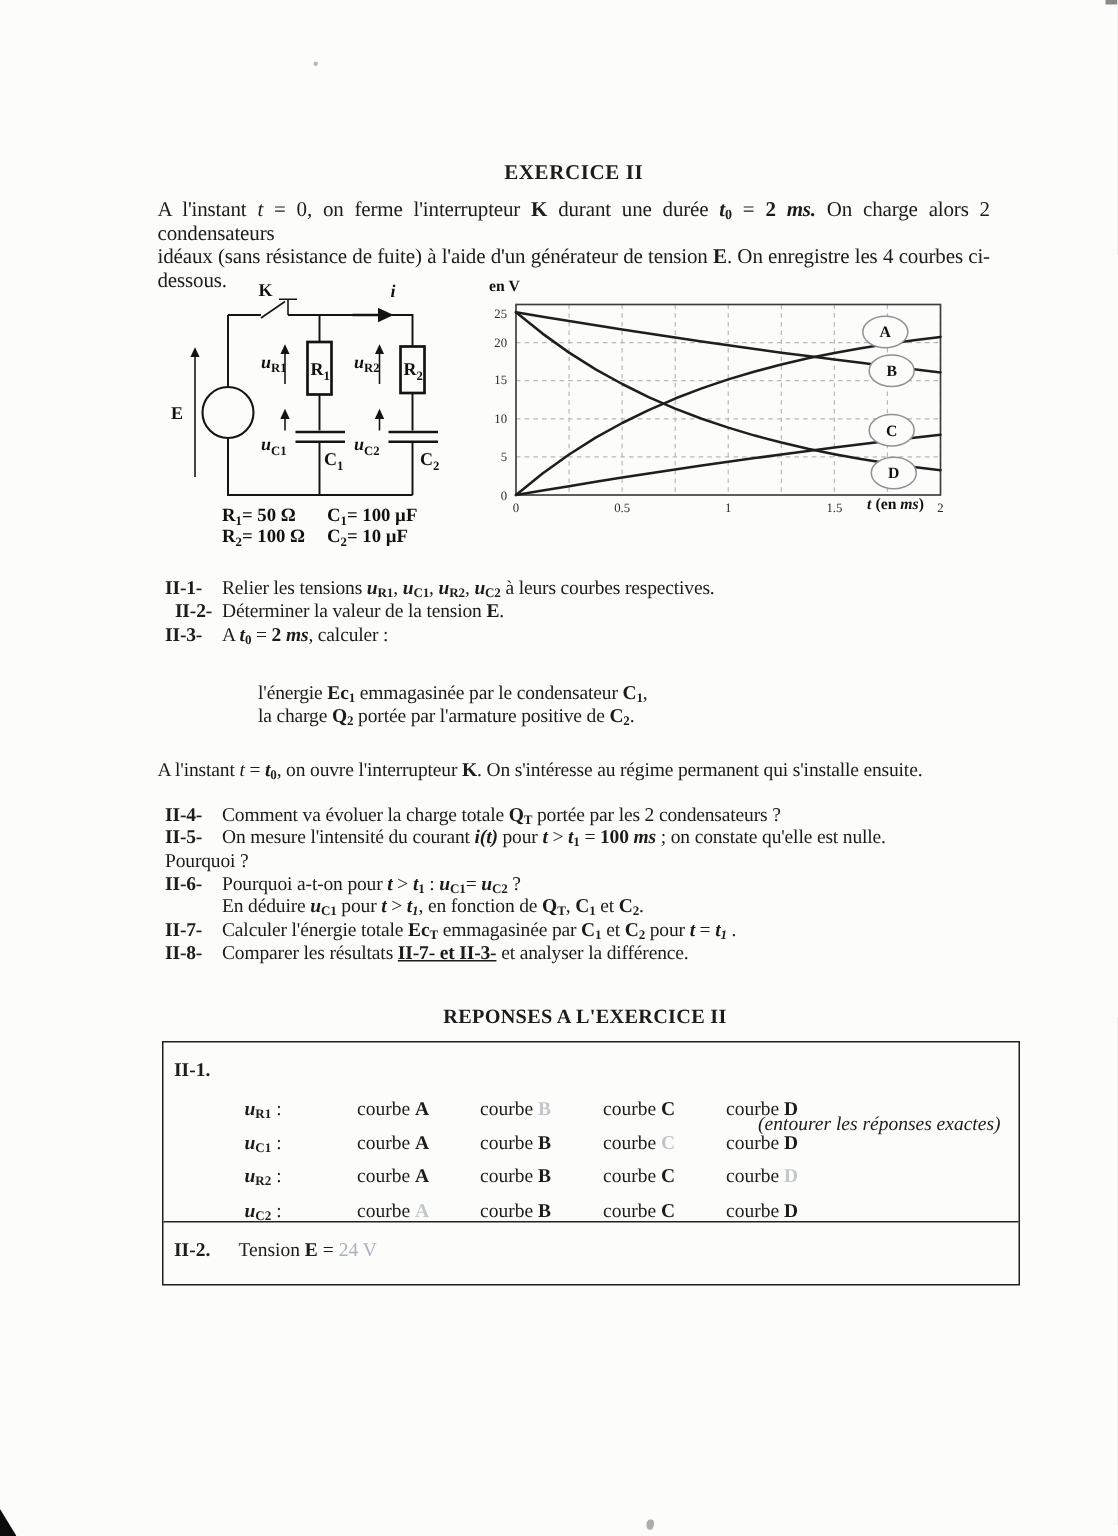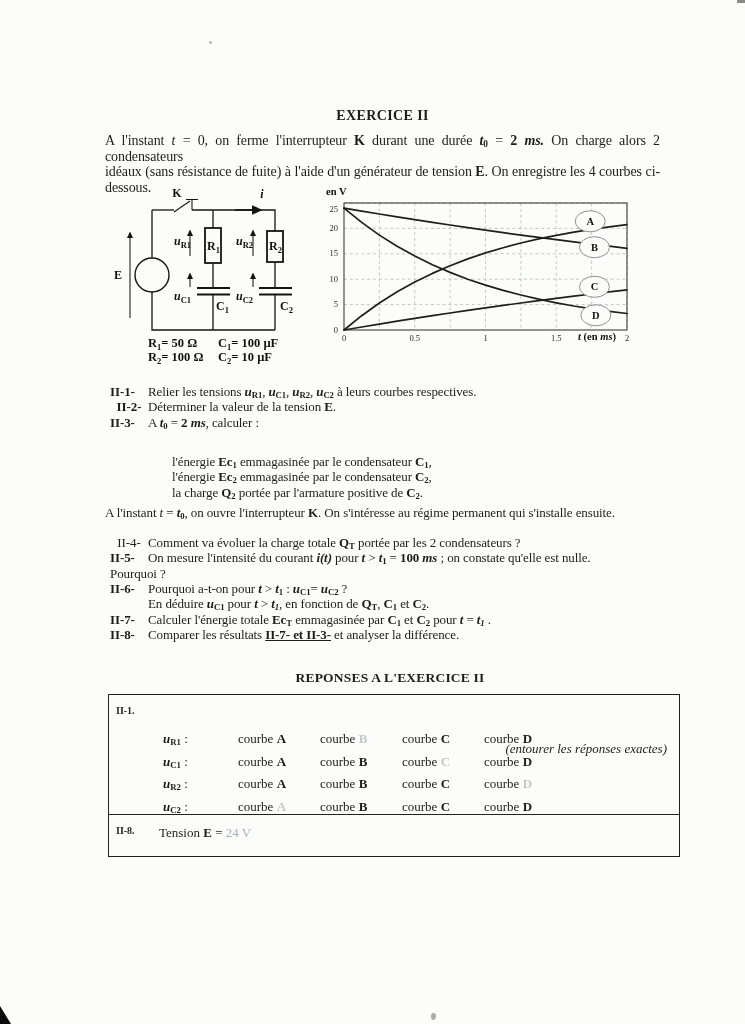--- a/index.html
+++ b/index.html
@@ -14,21 +14,21 @@
   .lt2{color:#a9b2bc;}
   .qlab{display:inline-block;width:38px;font-weight:700;}
   .trow{line-height:15.35px;min-height:15.35px;font-size:13px;letter-spacing:-0.1px;}
   
   .ansbox{border:1.6px solid #1f1f1f;background:transparent;}
   .arow{position:absolute;height:18px;font-size:13px;}
   .avar{position:absolute;left:54px;top:0;}
   .acell{position:absolute;top:0;white-space:nowrap;}
   .adivider{position:absolute;left:0;right:0;border-top:1.4px solid #222;}
   .note-italic{font-style:italic;font-size:13px;}
-  .blab{font-weight:700;font-size:10px;text-align:right;}
+  .blab{font-weight:700;font-size:13px;text-align:right;}
   
   .grid{stroke:#b4bcb2;stroke-width:0.8;stroke-dasharray:3,2.8;}
   .axbox{fill:none;stroke:#3c3c3c;stroke-width:1.1;}
   .curve{fill:none;stroke:#1e1e1e;stroke-width:1.7;stroke-linejoin:round;stroke-linecap:round;}
   .cl-ell{fill:#fcfcfb;stroke:#8d9296;stroke-width:1;}
   .cl-txt{font:700 10.5px "Liberation Serif",serif;text-anchor:middle;fill:#111;}
   .tick{position:absolute;font-size:8.5px;color:#2a2a2a;line-height:9px;}
   .axtitle{position:absolute;font-size:10.5px;line-height:11px;color:#111;}
   
   .wire{stroke:#141414;stroke-width:1.3;fill:none;}
@@ -154,28 +154,27 @@
       <span class="tick" style="left: 155.5px; width: 20px; text-align: center; top: 148px;">1</span>
       <span class="tick" style="left: 226.25px; width: 20px; text-align: center; top: 148px;">1.5</span>
       <span class="tick" style="left: 297px; width: 20px; text-align: center; top: 148px;">2</span>
     </div>
 
   <div class="abs" style="left:110px;top:384px;width:585px;" id="q1">
       <div class="trow"><span class="qlab" style="font-weight: 700;">II-1-</span><span>Relier les tensions </span><span style="font-weight: 700; font-style: italic;">u</span><sub style="font-weight: 700;">R1</sub><span>, </span><span style="font-weight: 700; font-style: italic;">u</span><sub style="font-weight: 700;">C1</sub><span>, </span><span style="font-weight: 700; font-style: italic;">u</span><sub style="font-weight: 700;">R2</sub><span>, </span><span style="font-weight: 700; font-style: italic;">u</span><sub style="font-weight: 700;">C2</sub><span> à leurs courbes respectives.</span></div>
       <div class="trow"><span class="qlab" style="font-weight: 700; text-align: center;">II-2-</span><span>Déterminer la valeur de la tension </span><span style="font-weight: 700;">E</span><span>.</span></div>
       <div class="trow"><span class="qlab" style="font-weight: 700;">II-3-</span><span>A </span><span style="font-weight: 700; font-style: italic;">t</span><sub style="font-weight: 700;">0</sub><span> = </span><span style="font-weight: 700;">2 </span><span style="font-weight: 700; font-style: italic;">ms</span><span>, calculer :</span></div>
       <div class="trow" style="padding-left: 62px; margin-top: 24px;"><span>l'énergie </span><span style="font-weight: 700;">Ec</span><sub style="font-weight: 700;">1</sub><span> emmagasinée par le condensateur </span><span style="font-weight: 700;">C</span><sub style="font-weight: 700;">1</sub><span>,</span></div>
-      <div class="trow" style="padding-left: 62px;"><span>l'énergie </span><span style="font-weight: 700;">Ec</span><sub style="font-weight: 700;">2</sub><span> emmagasinée par le condensateur </span><span style="font-weight: 700;">C</span><sub style="font-weight: 700;">2</sub><span>,</span></div>
       <div class="trow" style="padding-left: 62px;"><span>la charge </span><span style="font-weight: 700;">Q</span><sub style="font-weight: 700;">2</sub><span> portée par l'armature positive de </span><span style="font-weight: 700;">C</span><sub style="font-weight: 700;">2</sub><span>.</span></div>
     </div>
 
   <div class="abs body-txt" style="left:105px;top:505px;width:575px;font-size:13px;"><span>A l'instant </span><span style="font-style: italic;">t</span><span> = </span><span style="font-weight: 700; font-style: italic;">t</span><sub style="font-weight: 700;">0</sub><span>, on ouvre l'interrupteur </span><span style="font-weight: 700;">K</span><span>. On s'intéresse au régime permanent qui s'installe ensuite.</span></div>
 
   <div class="abs" style="left:110px;top:535px;width:585px;" id="q2">
-      <div class="trow"><span class="qlab" style="font-weight: 400; text-align: center;">II-4-</span><span>Comment va évoluer la charge totale </span><span style="font-weight: 700;">Q</span><sub style="font-weight: 700;">T</sub><span> portée par les 2 condensateurs ?</span></div>
+      <div class="trow"><span class="qlab" style="font-weight: 700;">II-4-</span><span>Comment va évoluer la charge totale </span><span style="font-weight: 700;">Q</span><sub style="font-weight: 700;">T</sub><span> portée par les 2 condensateurs ?</span></div>
       <div class="trow"><span class="qlab" style="font-weight: 700;">II-5-</span><span>On mesure l'intensité du courant </span><span style="font-weight: 700; font-style: italic;">i(t)</span><span> pour </span><span style="font-weight: 700; font-style: italic;">t</span><span> &gt; </span><span style="font-weight: 700; font-style: italic;">t</span><sub style="font-weight: 700;">1</sub><span> = </span><span style="font-weight: 700;">100 </span><span style="font-weight: 700; font-style: italic;">ms</span><span> ; on constate qu'elle est nulle.</span></div>
       <div class="trow"><span>Pourquoi ?</span></div>
       <div class="trow"><span class="qlab" style="font-weight: 700;">II-6-</span><span>Pourquoi a-t-on pour </span><span style="font-weight: 700; font-style: italic;">t</span><span> &gt; </span><span style="font-weight: 700; font-style: italic;">t</span><sub style="font-weight: 700;">1</sub><span> : </span><span style="font-weight: 700; font-style: italic;">u</span><sub style="font-weight: 700;">C1</sub><span>= </span><span style="font-weight: 700; font-style: italic;">u</span><sub style="font-weight: 700;">C2</sub><span> ?</span></div>
       <div class="trow" style="padding-left: 38px;"><span>En déduire </span><span style="font-weight: 700; font-style: italic;">u</span><sub style="font-weight: 700;">C1</sub><span> pour </span><span style="font-weight: 700; font-style: italic;">t</span><span> &gt; </span><span style="font-weight: 700; font-style: italic;">t</span><sub style="font-weight: 700; font-style: italic;">1</sub><span>, en fonction de </span><span style="font-weight: 700;">Q</span><sub style="font-weight: 700;">T</sub><span>, </span><span style="font-weight: 700;">C</span><sub style="font-weight: 700;">1</sub><span> et </span><span style="font-weight: 700;">C</span><sub style="font-weight: 700;">2</sub><span>.</span></div>
       <div class="trow"><span class="qlab" style="font-weight: 700;">II-7-</span><span>Calculer l'énergie totale </span><span style="font-weight: 700;">Ec</span><sub style="font-weight: 700;">T</sub><span> emmagasinée par </span><span style="font-weight: 700;">C</span><sub style="font-weight: 700;">1</sub><span> et </span><span style="font-weight: 700;">C</span><sub style="font-weight: 700;">2</sub><span> pour </span><span style="font-weight: 700; font-style: italic;">t</span><span> = </span><span style="font-weight: 700; font-style: italic;">t</span><sub style="font-weight: 700; font-style: italic;">1</sub><span> .</span></div>
       <div class="trow"><span class="qlab" style="font-weight: 700;">II-8-</span><span>Comparer les résultats </span><span style="font-weight: 700; text-decoration: underline;">II-7- et II-3-</span><span> et analyser la différence.</span></div>
     </div>
 
   <div class="abs" style="left:105px;top:670px;width:570px;text-align:center;font-weight:700;font-size:13.5px;letter-spacing:0.2px;">REPONSES A L'EXERCICE II</div>
 
@@ -206,21 +205,21 @@
         </div>
         <div class="arow" style="left: 0px; top: 104.1px; width: 100%;">
           <span class="avar"><span style="font-weight: 700; font-style: italic;">u</span><sub style="font-weight: 700;">C2</sub><span> :</span></span>
           <span class="acell" style="left: 129px;"><span>courbe </span><span class="lt" style="font-weight: 700;">A</span></span>
           <span class="acell" style="left: 211px;"><span>courbe </span><span style="font-weight: 700;">B</span></span>
           <span class="acell" style="left: 293px;"><span>courbe </span><span style="font-weight: 700;">C</span></span>
           <span class="acell" style="left: 375px;"><span>courbe </span><span style="font-weight: 700;">D</span></span>
         </div>
       </div>
     <div class="adivider" style="top:119px;"></div>
-    <span class="abs blab" style="left:7px;top:130px;">II-8.</span>
+    <span class="abs blab" style="left:7px;top:130px;">II-2.</span>
     <span class="abs" style="left:50px;top:130px;font-size:13px;"><span>Tension </span><span style="font-weight: 700;">E</span><span> = </span><span class="lt2">24 V</span></span>
   </div>
 
   <div class="abs corner-wedge"></div>
   <div class="abs speck"></div>
   <div class="abs tr-mark"></div>
   <div class="abs dot"></div>
 </div>
 
 </body></html>

